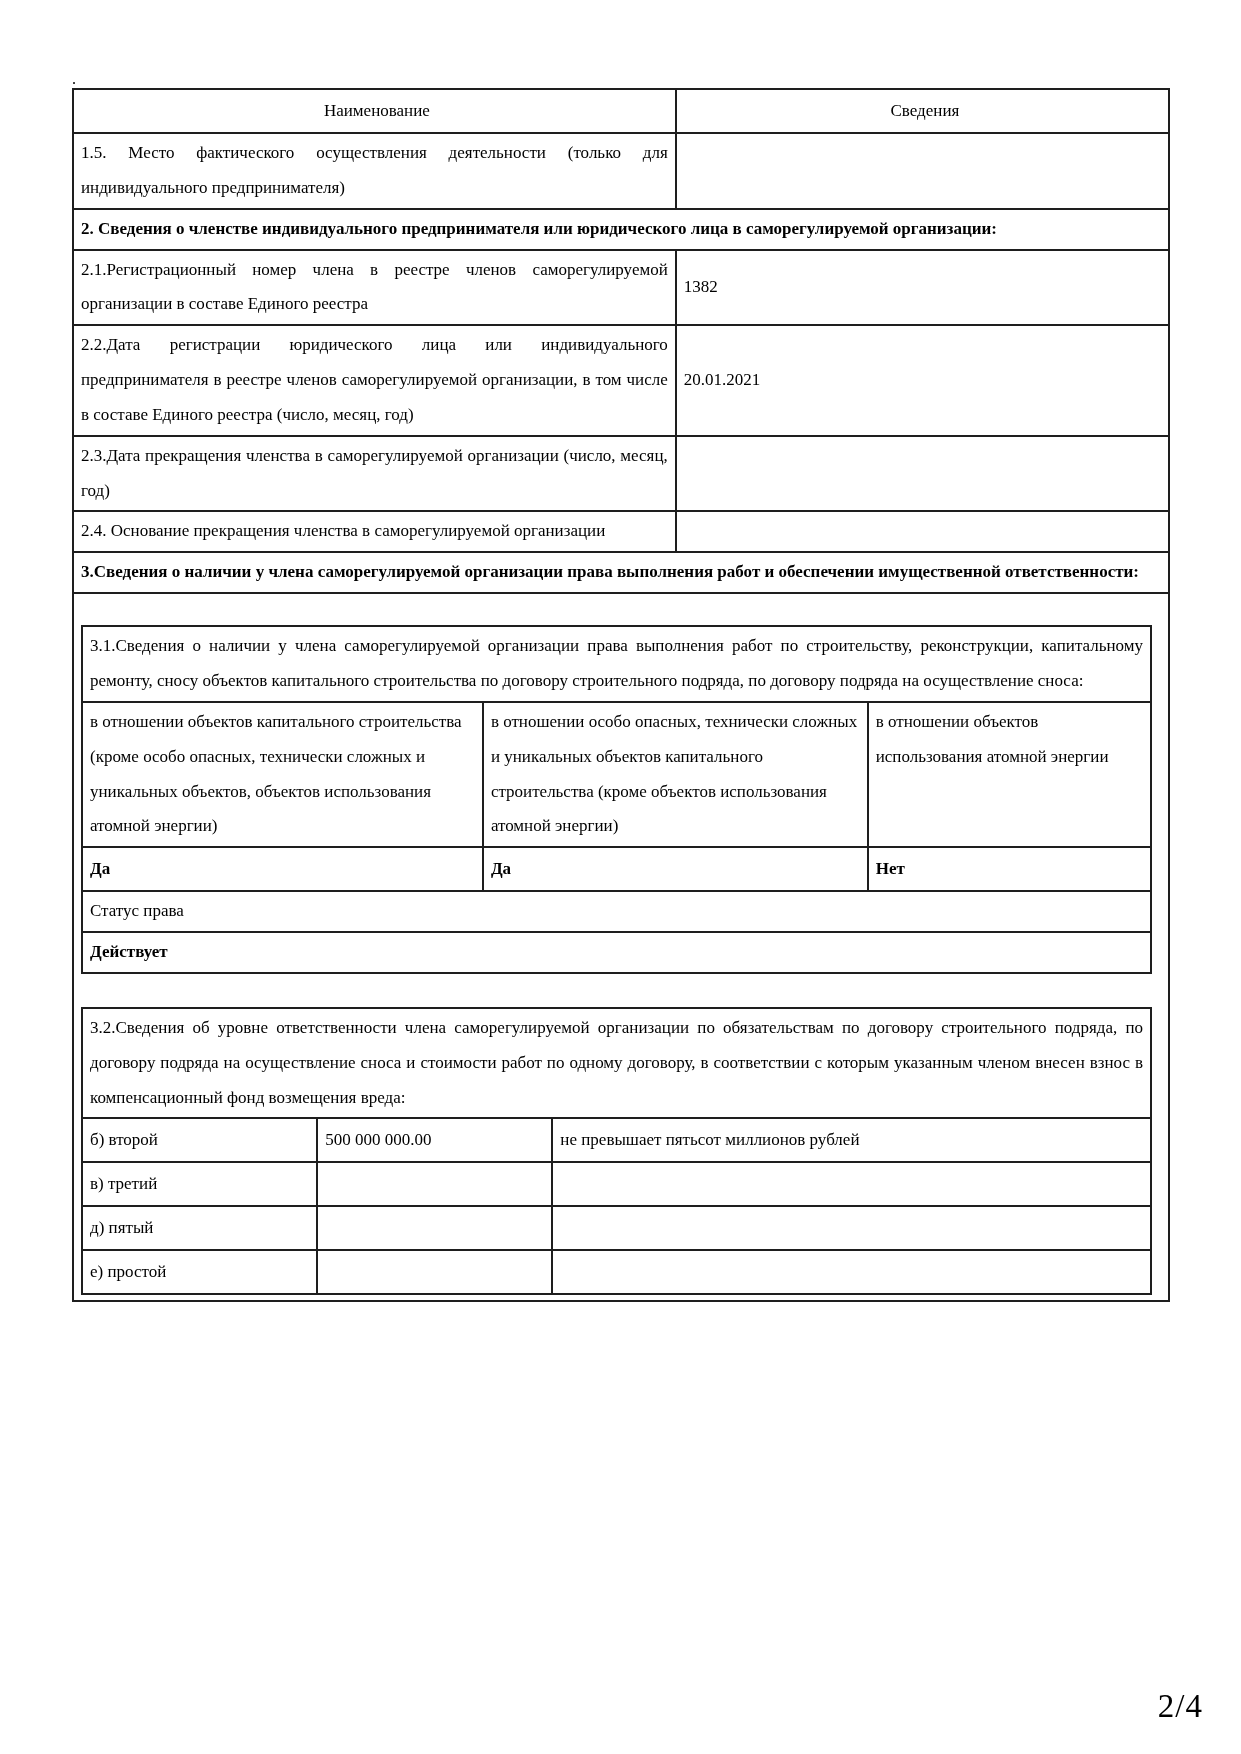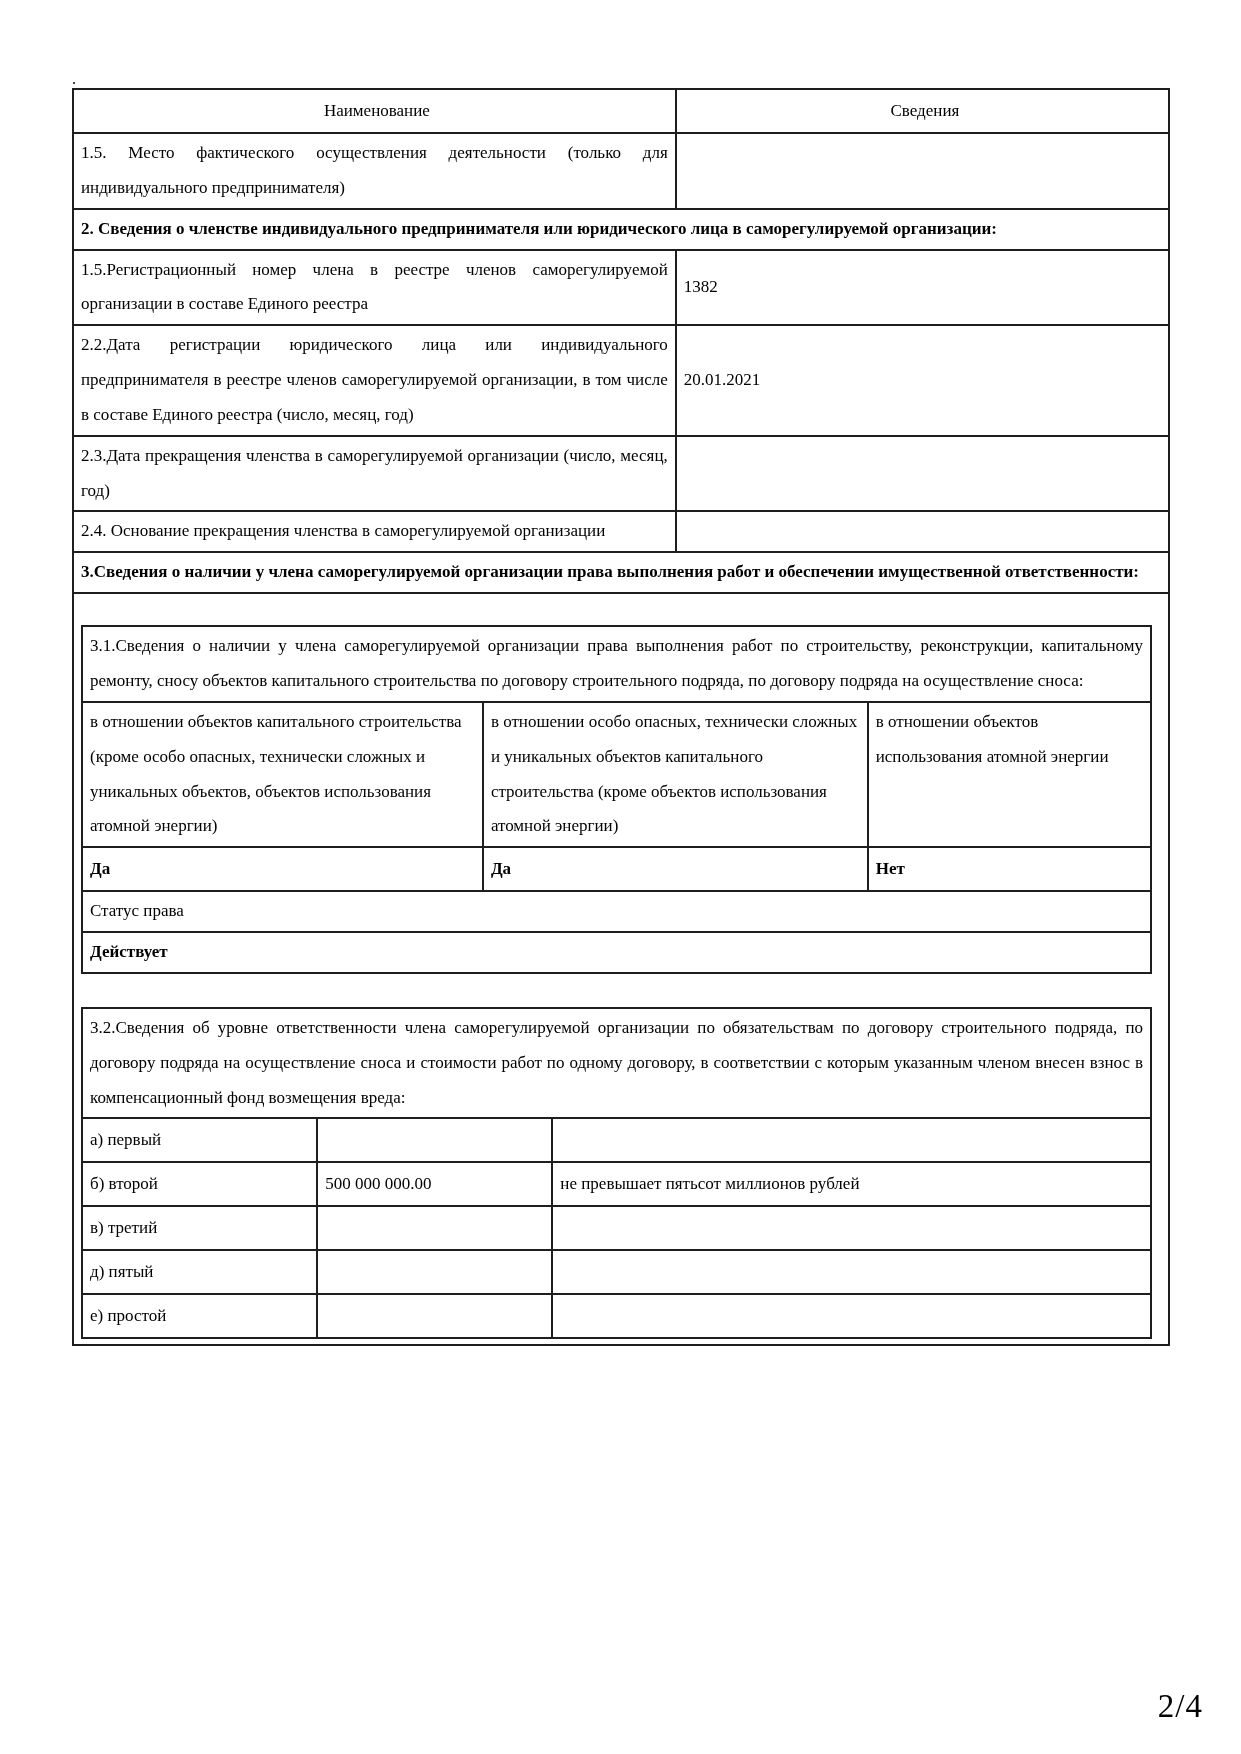--- a/index.html
+++ b/index.html
@@ -63,21 +63,21 @@
         <tr>
           <td class="just">1.5. Место фактического осуществления деятельности (только для индивидуального предпринимателя)</td>
           <td></td>
         </tr>
 
         <tr>
           <td colspan="2" class="just b">2. Сведения о членстве индивидуального предпринимателя или юридического лица в саморегулируемой организации:</td>
         </tr>
 
         <tr>
-          <td class="just">1.5.Регистрационный номер члена в реестре членов саморегулируемой организации в составе Единого реестра</td>
+          <td class="just">2.1.Регистрационный номер члена в реестре членов саморегулируемой организации в составе Единого реестра</td>
           <td>1382</td>
         </tr>
 
         <tr>
           <td class="just">2.2.Дата регистрации юридического лица или индивидуального предпринимателя в реестре членов саморегулируемой организации, в том числе в составе Единого реестра (число, месяц, год)</td>
           <td>20.01.2021</td>
         </tr>
 
         <tr>
           <td class="just">2.3.Дата прекращения членства в саморегулируемой организации (число, месяц, год)</td>
@@ -131,25 +131,20 @@
               <colgroup>
                   <col style="width:22%">
                   <col style="width:22%">
                   <col style="width:56%">
                 </colgroup>
               <tbody>
                 <tr>
                   <td colspan="3" class="just">3.2.Сведения об уровне ответственности члена саморегулируемой организации по обязательствам по договору строительного подряда, по договору подряда на осуществление сноса и стоимости работ по одному договору, в соответствии с которым указанным членом внесен взнос в компенсационный фонд возмещения вреда:</td>
                 </tr>
                 <tr class="lvlrow">
-                  <td>а) первый</td>
-                  <td></td>
-                  <td></td>
-                </tr>
-                <tr class="lvlrow">
                   <td>б) второй</td>
                   <td>500 000 000.00</td>
                   <td>не превышает пятьсот миллионов рублей</td>
                 </tr>
                 <tr class="lvlrow">
                   <td>в) третий</td>
                   <td></td>
                   <td></td>
                 </tr>
                 <tr class="lvlrow">

